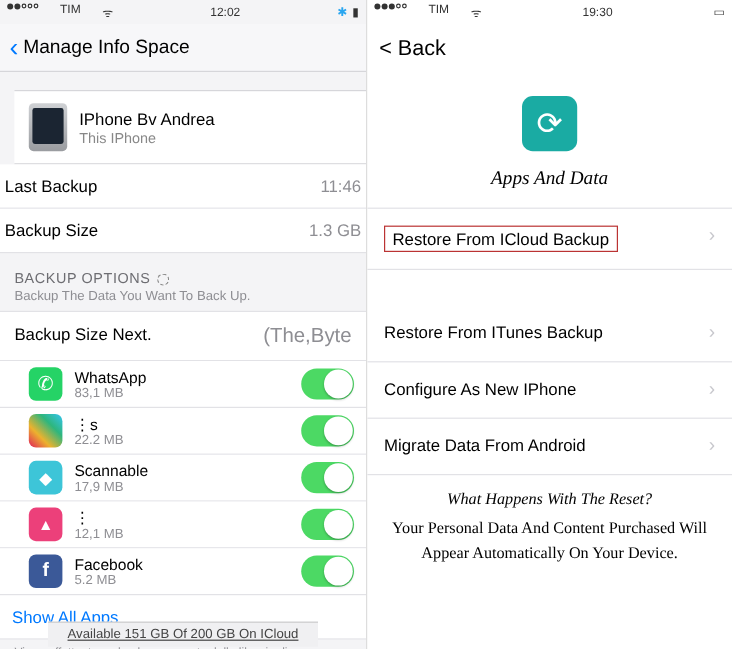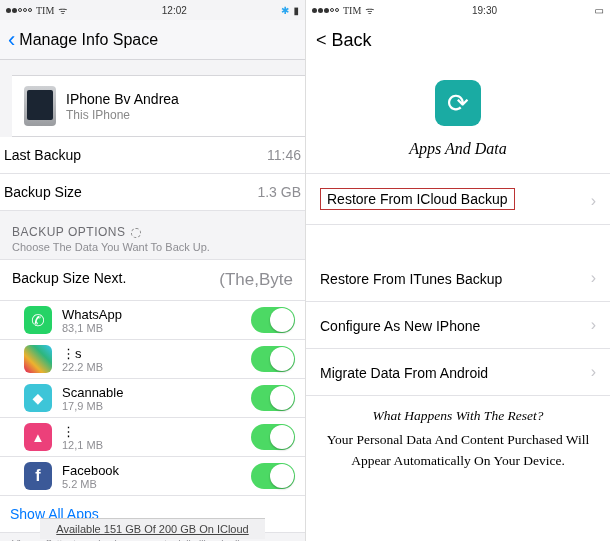--- a/index.html
+++ b/index.html
@@ -12,21 +12,21 @@
     }
     .pane { height: 541px; overflow: hidden; position: relative; }
     .left { width: 305px; background: #f4f4f6; }
     .right { width: 305px; background: #fff; border-left: 1px solid #ddd; }
 
     
     .status {
       height: 20px; display: flex; align-items: center; justify-content: space-between;
       padding: 0 6px; font-size: 10px; font-weight: 400; color: #333;
     }
-    .status .sig { display: flex; align-items: center; gap: 4px; font-family: Liberation Serif, serif; }
+    .status .sig { display: flex; align-items: flex-start; gap: 18px; }
     .status .dots { display: flex; gap: 1px; }
     .status .dot { width: 5px; height: 5px; border-radius: 50%; background: #333; }
     .status .dot.empty { background: transparent; border: 1px solid #333; width: 4px; height: 4px; }
     .status .wifi, .status .bt, .status .batt { font-size: 10px; }
     .status .right-icons { display: flex; align-items: center; gap: 4px; }
     .bt { color: #2aa6f0; }
 
     
     .nav { height: 40px; display: flex; align-items: center; padding: 0 8px; border-bottom: 1px solid #d6d6da; background: #f7f7f9; }
     .nav .back { color: #0079ff; font-size: 22px; margin-right: 4px; }
@@ -105,21 +105,21 @@
     
     .r-nav { height: 40px; display: flex; align-items: center; padding: 0 10px; }
     .r-back { font-size: 18px; font-weight: 400; }
     .r-icon {
       width: 46px; height: 46px; background: #1aaba3; border-radius: 9px;
       margin: 20px auto 14px; display:flex; align-items:center; justify-content:center;
       color:#fff; font-size:26px;
     }
     .r-title { text-align:center; font-size: 16px; font-style: italic; font-family: Georgia, serif; margin-bottom: 15px; }
     .r-list .r-item {
-      display:flex; align-items:flex-end; justify-content:space-between;
+      display:flex; align-items:flex-start; justify-content:space-between;
       padding: 14px 14px; border-bottom: 1px solid #e2e2e6; font-size: 14px;
     }
     .r-list .r-item:first-child { border-top: 1px solid #e2e2e6; }
     .r-list .chev { color:#c7c7cc; font-size:16px; }
     .r-item.highlight span:first-child { border: 1.5px solid #b33; padding: 2px 6px; }
     .r-gap { height: 30px; }
     .r-msg {
       padding: 10px 18px; text-align:center; font-size: 13.5px; line-height: 1.5;
       font-family: Georgia, serif;
     }
@@ -167,21 +167,21 @@
   </div>
   <div class="info-row">
     <span>Backup Size</span>
     <span class="val">1.3 GB</span>
   </div>
 
   <div class="section-h">
     <span>BACKUP OPTIONS</span>
     <span class="spinner"></span>
   </div>
-  <div class="section-sub">Choose The Data You Want To Back Up.</div>
+  <div class="section-sub">Backup The Data You Want To Back Up.</div>
 
   <div class="next-row">
     <span>Backup Size Next.</span>
     <span class="val">(The,Byte</span>
   </div>
 
   <div class="apps">
     <div class="app-item">
       <div class="app-icon ic-whatsapp"></div>
       <div class="app-txt">

